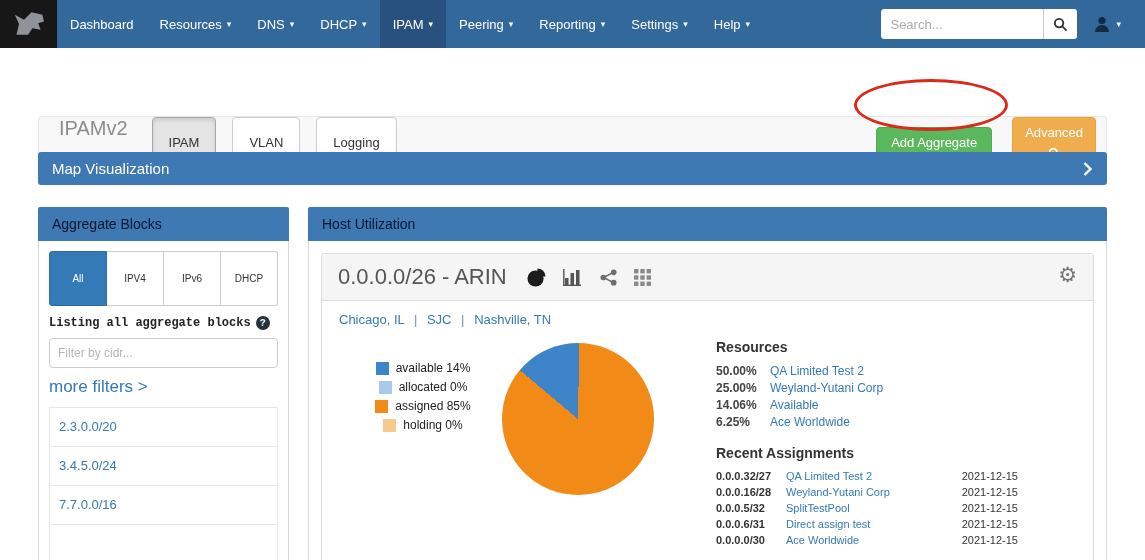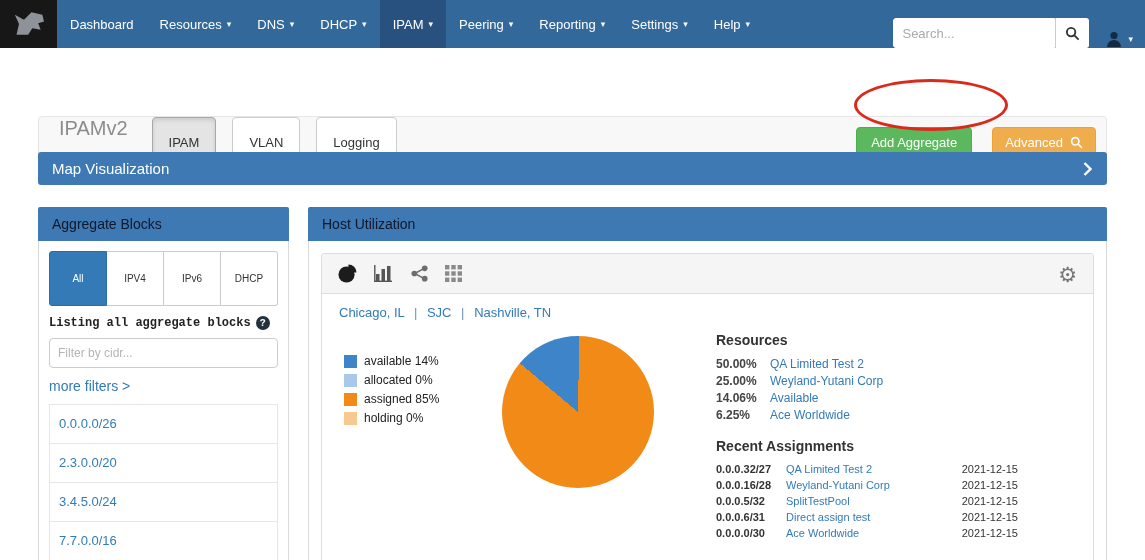--- a/index.html
+++ b/index.html
@@ -6,73 +6,73 @@
   html,body { width:1145px; height:560px; }
   body { position:relative; overflow:hidden; background:#fff; font-family:"Liberation Sans", sans-serif; }
 
   
   .navbar { position:absolute; top:0; left:0; width:1145px; height:48px; background:#33689b; display:flex; align-items:stretch; z-index:2; }
   .logo { width:57px; height:48px; background:#171717; display:flex; align-items:center; justify-content:center; cursor:pointer; flex:0 0 auto; }
   .nav-items { display:flex; }
   .nav-item { color:#fff; font-size:13px; display:flex; align-items:center; padding:0 13px; cursor:pointer; white-space:nowrap; }
   .nav-item.active { background:#28517f; }
   .nav-caret { font-family:"DejaVu Sans", sans-serif; font-size:9px; margin-left:5px; opacity:.95; }
-  .nav-right { margin-left:auto; display:flex; align-items:flex-end; padding-right:12px; }
+  .nav-right { margin-left:auto; display:flex; align-items:center; padding-right:24px; }
   .search-group { display:flex; height:30px; }
   .search-input { width:162px; height:30px; border:1px solid #fff; border-radius:3px 0 0 3px; padding:0 8px; font-size:13px; outline:none; color:#333; }
   .search-input::placeholder { color:#aaa; }
   .search-btn { width:34px; height:30px; background:#fff; border:1px solid #fff; border-left:1px solid #ccc; border-radius:0 3px 3px 0; display:flex; align-items:center; justify-content:center; cursor:pointer; }
   .user-menu { display:flex; align-items:center; margin-left:16px; cursor:pointer; }
   .user-menu .nav-caret { color:#fff; }
 
   
   .header-strip { position:absolute; left:38px; top:84px; width:1069px; height:53px; background:#f8f8f8; border:1px solid #e6e6e6; border-radius:4px; display:flex; padding:0 10px;margin-top:32px; }
   .page-title { color:#8c8c8c; font-size:20px; margin:0 24px 0 10px; }
   .hbtn { font-size:13px; color:#333; background:#fff; border:1px solid #ccc; border-radius:4px; padding:6px 16px; margin-right:16px; cursor:pointer; font-family:inherit; }
   .hbtn.pressed { background:#e4e4e4; border-color:#a8a8a8; box-shadow:inset 0 2px 4px rgba(0,0,0,.12); }
   .header-right { margin-left:auto; display:flex; align-items:center; }
   .btn-green { background:#5cb85c; border:1px solid #4cae4c; color:#fff; font-size:13px; padding:7px 14px; border-radius:4px; cursor:pointer; margin-right:20px; font-family:inherit; }
-  .btn-orange { background:#f0ad4e; border:1px solid #eea236; color:#fff; font-size:13px; padding:7px 12px; border-radius:4px; cursor:pointer; display:flex; align-items:center; gap:7px; font-family:inherit; }
+  .btn-orange { background:#f0ad4e; border:1px solid #eea236; color:#fff; font-size:13px; padding:7px 12px; border-radius:4px; cursor:pointer; display:flex; align-items:center; gap:7px; font-family:inherit;flex-direction:column; }
   .annotation-ellipse { position:absolute; left:854px; top:79px; width:154px; height:52px; border:3px solid #d92a1c; border-radius:50%; pointer-events:none; z-index:6; }
 
   
   .map-bar { position:absolute; left:38px; top:152px; width:1069px; height:33px; background:#3e79b4; border-radius:3px; color:#fff; display:flex; align-items:center; padding:0 14px; font-size:15px; cursor:pointer; }
   .map-chevron { margin-left:auto; display:flex; align-items:center; }
 
   
   .panel-header { background:#3e79b4; color:#0f172a; font-size:14px; height:34px; display:flex; align-items:center; padding:0 14px; border-radius:2px 2px 0 0; }
   .left-panel { position:absolute; left:38px; top:207px; width:251px; }
   .left-body { background:#fff; border:1px solid #d9d9d9; border-top:none; padding:10px; height:400px; }
   .seg-tabs { display:flex; margin-bottom:10px; }
   .seg-tab { flex:1; text-align:center; font-size:10px; color:#333; border:1px solid #ccc; border-left:none; padding:21px 0; background:#fff; cursor:pointer; font-family:inherit; }
   .seg-tab:first-child { border-left:1px solid #ccc; border-radius:3px 0 0 3px; }
   .seg-tab:last-child { border-radius:0 3px 3px 0; }
   .seg-tab.active { background:#337ab7; border-color:#2e6da4; color:#fff; }
   .listing-label { font-size:12px; font-weight:bold; color:#222; margin:4px 0 8px; display:flex; align-items:center; gap:5px;font-family:Liberation Mono, monospace; }
   .help-badge { width:14px; height:14px; border-radius:50%; background:#24323e; color:#fff; font-size:10px; display:inline-flex; align-items:center; justify-content:center; cursor:pointer; flex:0 0 auto; }
   .filter-input { width:100%; height:30px; border:1px solid #ccc; border-radius:4px; padding:0 8px; font-size:12px; color:#555; outline:none; margin-bottom:9px; }
   .filter-input::placeholder { color:#b5b5b5; }
-  .more-filters { font-size:14px; color:#337ab7; margin-bottom:10px; display:inline-block; cursor:pointer; }
+  .more-filters { font-size:17px; color:#337ab7; margin-bottom:10px; display:inline-block; cursor:pointer; }
   .block-list { border:1px solid #e7e7e7; border-bottom:none; }
   .block-row { border-bottom:1px solid #e7e7e7; padding:11px 9px; font-size:13px; color:#337ab7; cursor:pointer; height:39px; }
 
   .main-panel { position:absolute; left:308px; top:207px; width:799px; }
   .main-body { background:#fff; border:1px solid #d9d9d9; border-top:none; padding:12px; height:400px; }
   .util-box { border:1px solid #ddd; border-radius:3px; height:100%; }
   .util-header { background:#f5f5f5; border-bottom:1px solid #ddd; padding:10px 16px; display:flex; align-items:center; position:relative; border-radius:3px 3px 0 0; }
   .util-title { font-size:22px; color:#555; margin-right:20px; }
   .util-icons { display:flex; align-items:center; gap:17px; }
   .util-icon { display:flex; align-items:center; cursor:pointer; }
   .gear { position:absolute; right:16px; top:9px; font-family:"DejaVu Sans", sans-serif; font-size:21px; color:#777; cursor:pointer; }
   .loc-row { padding:11px 17px 4px; font-size:13px; }
   .loc-link { color:#337ab7; cursor:pointer; }
   .loc-sep { color:#6d93b5; margin:0 6px; }
   .content-row { display:flex; padding:8px 8px 20px; }
   .legend { margin:22px 0 0 14px; width:158px; }
-  .legend-row { display:flex; align-items:center; margin-bottom:5px; font-size:12px; color:#222; }
+  .legend-row { display:flex; align-items:center; margin-bottom:5px; font-size:12px; color:#222;justify-content:center; }
   .legend-swatch { width:13px; height:13px; margin-right:7px; flex:0 0 auto; }
   .pie { width:152px; height:152px; border-radius:50%; margin-top:4px; background:#f28a18; }
   .res-col { margin-left:62px; width:302px; font-size:12px; }
   .res-title { font-size:14px; font-weight:bold; color:#333; margin-bottom:9px; }
   .res-row { display:flex; margin-bottom:3px; }
   .res-pct { width:54px; font-weight:bold; color:#444; flex:0 0 auto; }
   .res-name { color:#337ab7; cursor:pointer; }
   .recent-title { font-size:14px; font-weight:bold; color:#333; margin:16px 0 9px; }
   .rec-row { display:flex; margin-bottom:4px; font-size:11px; align-items:baseline; }
   .rec-cidr { width:70px; font-weight:bold; color:#333; flex:0 0 auto; }
@@ -181,34 +181,34 @@
       <button class="seg-tab">IPv6</button>
       <button class="seg-tab">DHCP</button>
     </div>
     <div class="listing-label">
       <span>Listing all aggregate blocks</span>
       <span class="help-badge">?</span>
     </div>
     <input class="filter-input" type="text" placeholder="Filter by cidr..." style="">
     <span class="more-filters">more filters &gt;</span>
     <div class="block-list">
-      <div class="block-row">0.0.0.0/26</div>
       <div class="block-row">2.3.0.0/20</div>
       <div class="block-row">3.4.5.0/24</div>
       <div class="block-row">7.7.0.0/16</div>
       <div class="block-row"></div>
     </div>
   </div>
 </div>
 
 <div class="main-panel">
   <div class="panel-header">Host Utilization</div>
   <div class="main-body">
     <div class="util-box">
       <div class="util-header">
+        <span class="util-title">0.0.0.0/26 - ARIN</span>
         <span class="util-icons">
           <span class="util-icon">
             <svg width="19" height="19" viewBox="0 0 20 20">
                 <circle cx="9" cy="11" r="8.5" fill="#1c1c1c"></circle>
                 <path d="M11 9 L11 0.5 A8.5 8.5 0 0 1 19.5 9 Z" fill="#1c1c1c"></path>
                 <path d="M11 9 L11 2.2 A6.8 6.8 0 0 1 17.8 9 Z" fill="#fff" opacity="0"></path>
               </svg>
           </span>
           <span class="util-icon">
             <svg width="20" height="17" viewBox="0 0 20 17">

